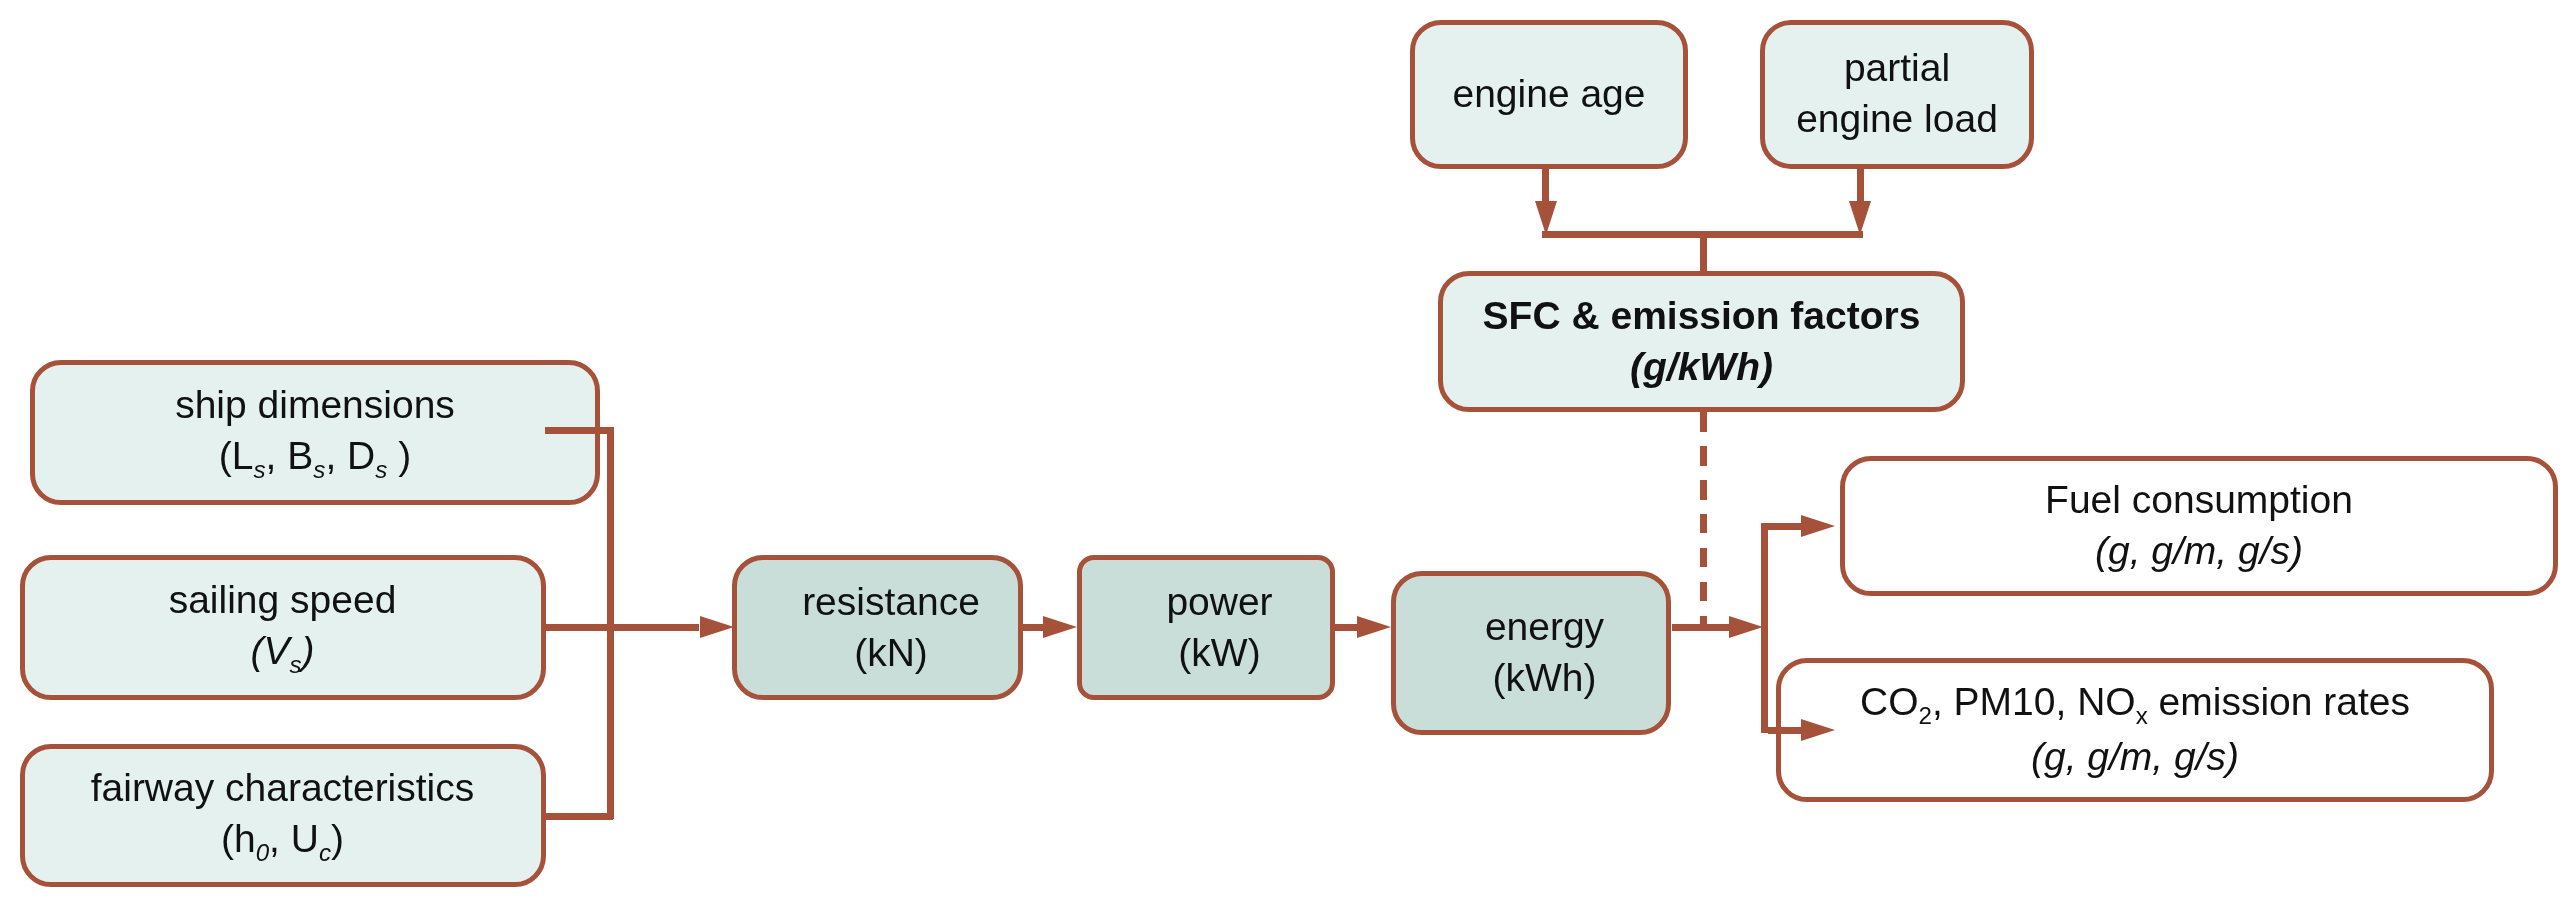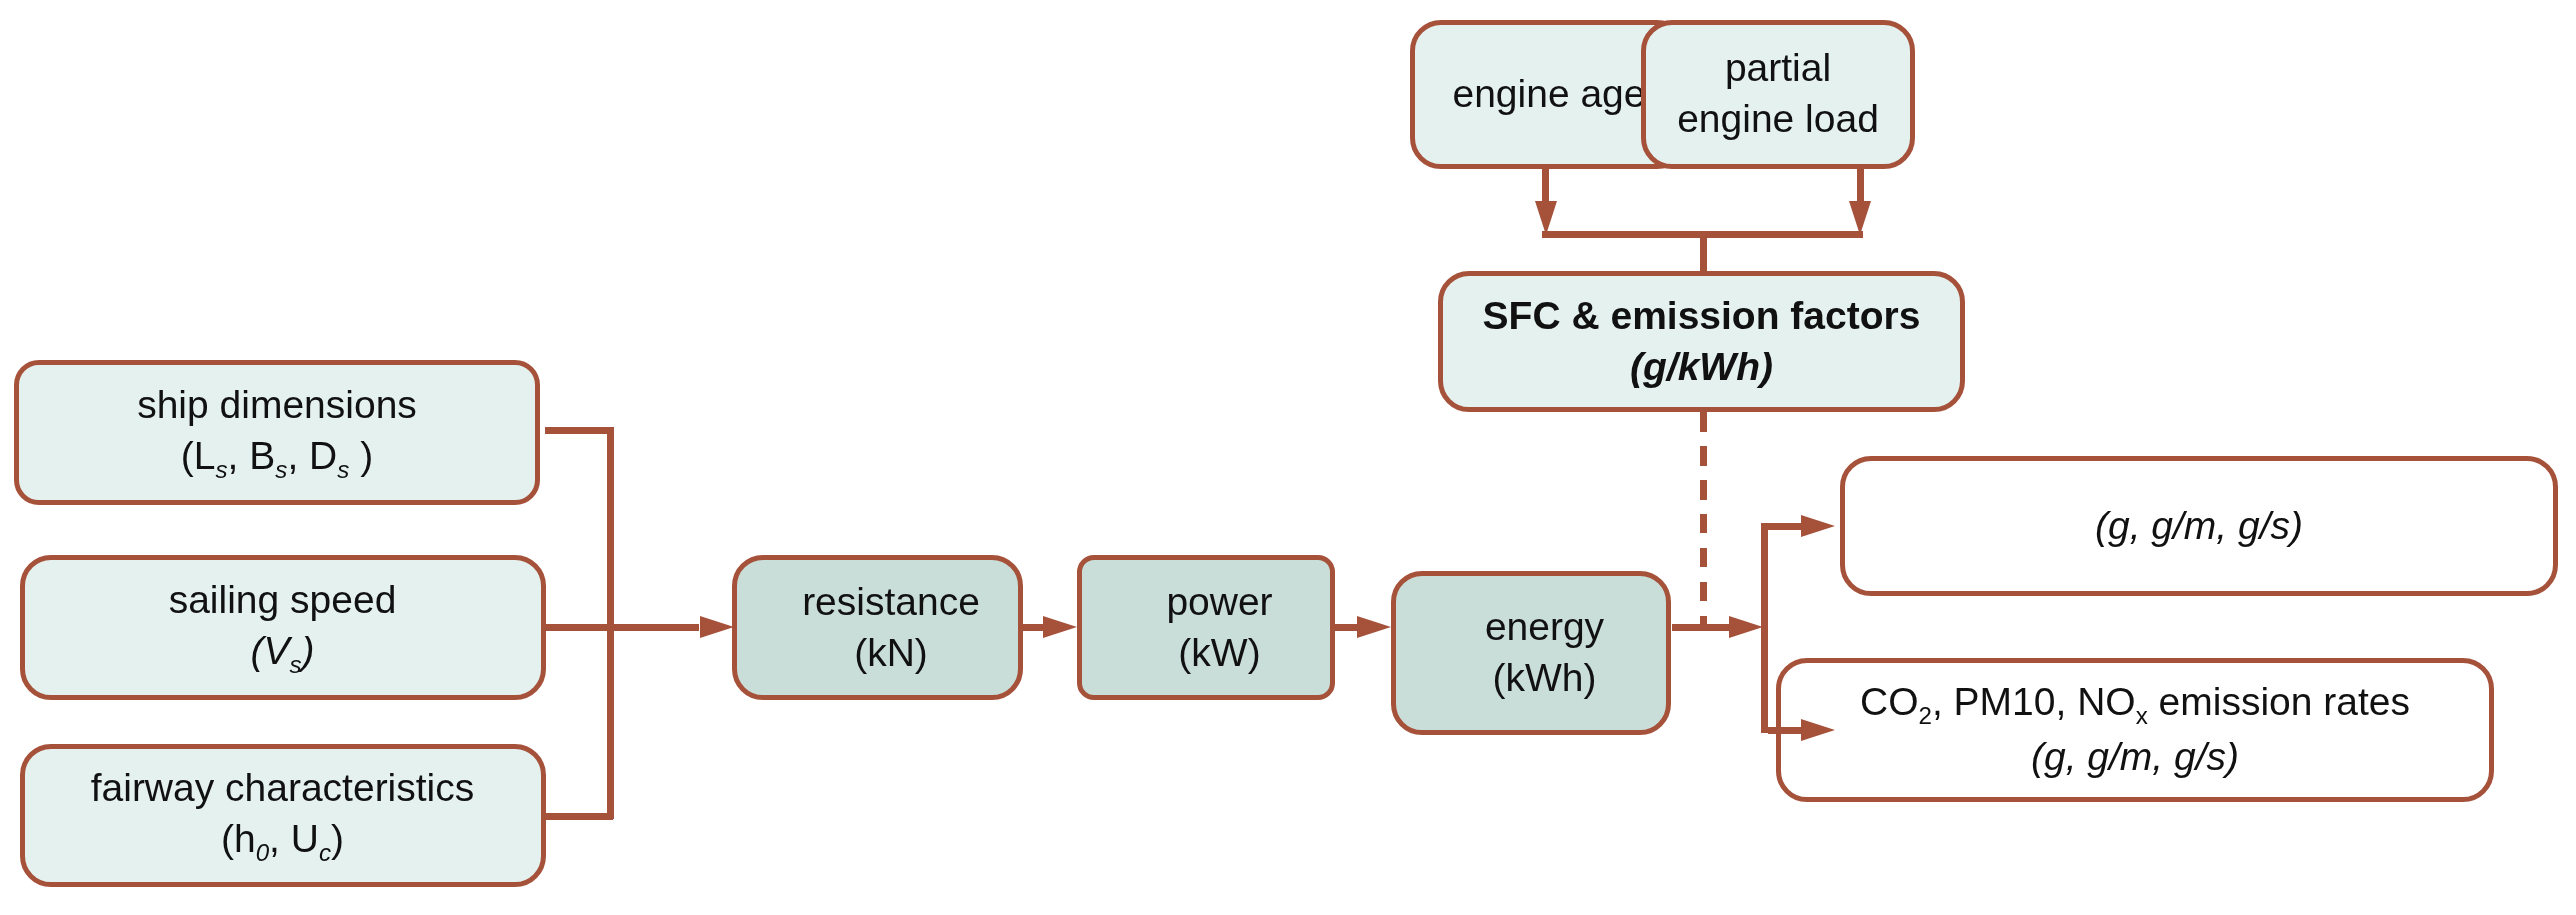--- a/index.html
+++ b/index.html
@@ -54,21 +54,21 @@
     border-left:11px solid transparent;
     border-right:11px solid transparent;
     border-top:34px solid var(--line);
   }
 </style>
 </head>
 <body>
 
 <div id="canvas">
 
-  <div class="node input" style="left:14px;top:360px;width:526px;height:145px;border-radius:25px;">
+  <div class="node input" style="left:30px;top:360px;width:570px;height:145px;">
       <div class="tline"><span>ship dimensions</span></div>
       <div class="tline"><span>(L</span><span class="sub it">s</span><span>, B</span><span class="sub it">s</span><span>, D</span><span class="sub it">s</span><span> )</span></div>
     </div>
 
   <div class="node input" style="left:19.5px;top:555px;width:526px;height:145px;">
       <div class="tline"><span>sailing speed</span></div>
       <div class="tline"><span class="it">(V</span><span class="sub it">s</span><span class="it">)</span></div>
     </div>
 
   <div class="node input" style="left:19.5px;top:744px;width:526px;height:143px;">
@@ -88,31 +88,32 @@
 
   <div class="node process" style="left:1391px;top:555px;width:280px;height:164px;margin-top:16px;">
       <div class="tline"><span>energy</span></div>
       <div class="tline"><span>(kWh)</span></div>
     </div>
 
   <div class="node input" style="left:1410px;top:19.5px;width:278px;height:149px;">
       <div class="tline"><span>engine age</span></div>
     </div>
 
-  <div class="node input" style="left:1641px;top:19.5px;width:274px;height:149px;">
+  <div class="node input" style="left:1760px;top:19.5px;width:274px;height:149px;">
       <div class="tline"><span>partial</span></div>
       <div class="tline"><span>engine load</span></div>
     </div>
 
   <div class="node input" style="left:1438px;top:271px;width:527px;height:141px;font-weight:bold;">
       <div class="tline"><span>SFC &amp; emission factors</span></div>
       <div class="tline"><span class="it">(g/kWh)</span></div>
     </div>
 
   <div class="node output" style="left:1840px;top:456px;width:718px;height:140px;">
+      <div class="tline"><span>Fuel consumption</span></div>
       <div class="tline"><span class="it">(g, g/m, g/s)</span></div>
     </div>
 
   <div class="node output" style="left:1776px;top:658px;width:718px;height:144px;">
       <div class="tline"><span>CO</span><span class="sub">2</span><span>, PM10, NO</span><span class="sub">x</span><span> emission rates</span></div>
       <div class="tline"><span class="it">(g, g/m, g/s)</span></div>
     </div>
 
   <div class="hline" style="left:545px;top:427px;width:68px;"></div>
   <div class="vline" style="left:607px;top:427px;height:392px;"></div>

